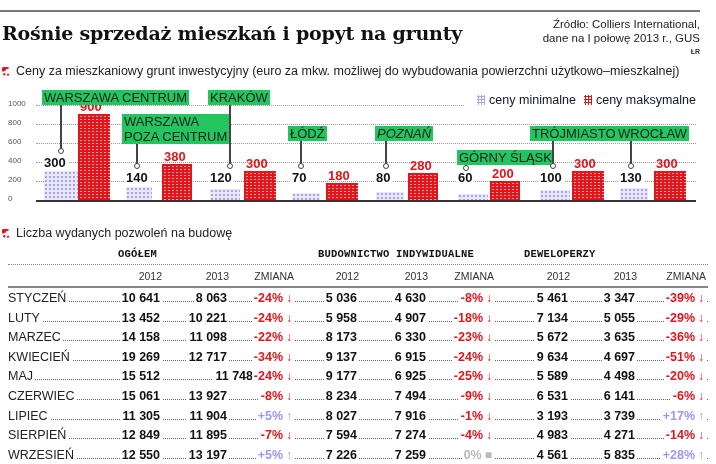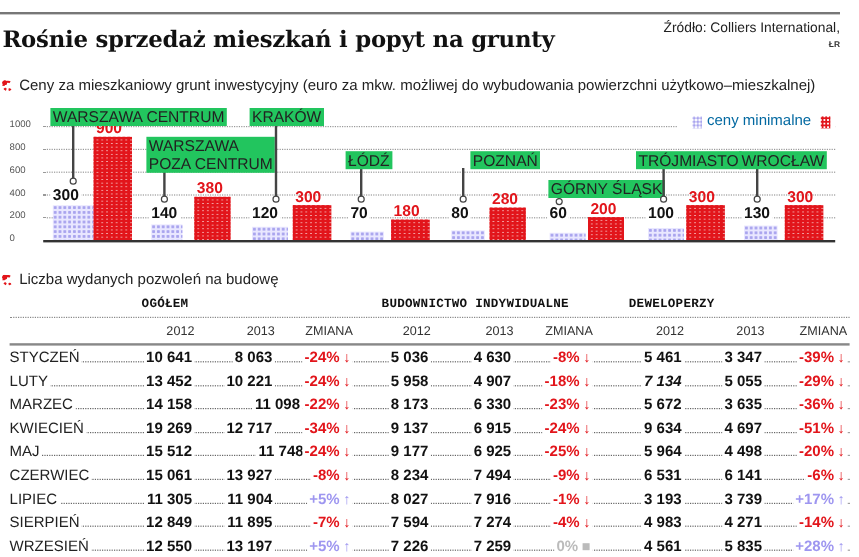--- a/index.html
+++ b/index.html
@@ -19,21 +19,21 @@
   .axis{position:absolute;left:36px;width:660px;height:2px;background:#333;}
   .bar{position:absolute;bottom:0;}
   .bar.min{background-color:#e9e7ff;background-image:radial-gradient(circle,#a9a4ee 1.1px,transparent 1.3px);background-size:4px 4px;}
   .bar.max{background-color:#fff;background-image:linear-gradient(#e2151b 2px,transparent 2px),linear-gradient(90deg,#e2151b 2.5px,transparent 2.5px);background-size:4px 3px;background-color:#f4a4a6;}
   .val{position:absolute;font-weight:bold;font-size:13px;}
   .val.minv{color:#111;background:#fff;padding:0 2px;}
   .val.maxv{color:#e2151b;}
   .city{position:absolute;font-size:13px;color:#222;background:#22c55e;padding:0 2px;white-space:nowrap;line-height:15px;}
   .pin{position:absolute;width:1.5px;background:#444;}
   .pin:after{content:"";position:absolute;left:-2px;bottom:-3px;width:4px;height:4px;border-radius:50%;border:1px solid #444;background:#fff;}
-  .legend{position:absolute;right:20px;top:5px;font-size:12.5px;color:#0369a1;display:flex;align-items:flex-end;background:#fff;padding-left:4px;}
+  .legend{position:absolute;right:20px;top:5px;font-size:12.5px;color:#0f172a;display:flex;align-items:center;background:#fff;padding-left:4px;}
   .legend .sw{display:inline-block;width:8px;height:10px;margin:0 4px 0 8px;}
   .legend .sw.min{background-image:radial-gradient(circle,#a9a4ee 1.1px,transparent 1.3px);background-size:3px 3px;}
   .legend .sw.max{background-image:radial-gradient(circle,#e2151b 1.2px,transparent 1.4px);background-size:3px 3px;}
   
   #table{position:absolute;left:0;top:248px;width:716px;}
   .grp{position:absolute;top:0;font-weight:bold;font-size:10.5px;letter-spacing:0.2px;color:#111;font-family:Liberation Mono, monospace;}
   .dotline{position:absolute;left:8px;width:700px;top:16px;border-top:1px dotted #888;}
   .colh{position:absolute;top:22px;font-size:10.5px;color:#333;text-align:right;}
   .hline{position:absolute;left:8px;width:700px;top:38px;height:2px;background:#888;}
   .row{position:absolute;left:0;width:716px;height:17px;}
@@ -47,38 +47,40 @@
   .c.flat{color:#bbb;}
   .arr{font-weight:bold;font-size:12px;}
 </style>
 </head>
 <body>
 
 <div class="topline"></div>
 <div class="title">Rośnie sprzedaż mieszkań i popyt na grunty</div>
 <div class="source">
   <div>Źródło: Colliers International,</div>
+  <div>dane na I połowę 2013 r., GUS</div>
   <div class="lr">ŁR</div>
 </div>
 
 <div class="section-head" style="top:64px;">
   <span class="mk"></span>
   <span>Ceny za mieszkaniowy grunt inwestycyjny (euro za mkw. możliwej do wybudowania powierzchni użytkowo–mieszkalnej)</span>
 </div>
 
 <div id="chart">
     <div class="grid" style="top: 16.5px;"></div>
     <div class="grid" style="top: 35.6px;"></div>
     <div class="grid" style="top: 54.7px;"></div>
     <div class="grid" style="top: 73.8px;"></div>
     <div class="grid" style="top: 92.9px;"></div>
   <div class="legend">
     <span class="sw min"></span>
     <span>ceny minimalne</span>
     <span class="sw max"></span>
+    <span>ceny maksymalne</span>
   </div>
   <div id="plot"></div>
 <div class="ytick" style="top: 106px;">0</div>
     <div class="ytick" style="top: 86.9px;">200</div>
     <div class="ytick" style="top: 67.8px;">400</div>
     <div class="ytick" style="top: 48.7px;">600</div>
     <div class="ytick" style="top: 29.6px;">800</div>
     <div class="ytick" style="top: 10.5px;">1000</div>
     <div class="axis" style="top: 112px;"></div>
     <div class="bar min" style="left: 44px; width: 36px; top: 83.35px; height: 28.65px; bottom: auto;"></div>
@@ -106,21 +108,21 @@
     <div class="bar max" style="left: 326px; width: 32px; top: 94.81px; height: 17.19px; bottom: auto;"></div>
     <div class="val minv" style="left: 290px; top: 82px;">70</div>
     <div class="val maxv" style="left: 328px; top: 79.81px;">180</div>
     <div class="pin" style="left: 300px; top: 52px; height: 26px;"></div>
     <div class="city" style="left: 288px; top: 38px;">ŁÓDŹ</div>
     <div class="bar min" style="left: 376px; width: 28px; top: 104.36px; height: 7.64px; bottom: auto;"></div>
     <div class="bar max" style="left: 408px; width: 30px; top: 85.26px; height: 26.74px; bottom: auto;"></div>
     <div class="val minv" style="left: 374px; top: 82px;">80</div>
     <div class="val maxv" style="left: 410px; top: 70.26px;">280</div>
     <div class="pin" style="left: 385px; top: 52px; height: 26px;"></div>
-    <div class="city" style="left: 392px; top: 38px;">POZNAŃ</div>
+    <div class="city" style="left: 375px; top: 38px; font-style: italic;">POZNAŃ</div>
     <div class="bar min" style="left: 458px; width: 30px; top: 106.27px; height: 5.73px; bottom: auto;"></div>
     <div class="bar max" style="left: 490px; width: 30px; top: 92.9px; height: 19.1px; bottom: auto;"></div>
     <div class="val minv" style="left: 456px; top: 82px;">60</div>
     <div class="val maxv" style="left: 492px; top: 77.9px;">200</div>
     <div class="pin" style="left: 465px; top: 76px; height: 4px;"></div>
     <div class="city" style="left: 457px; top: 62px;">GÓRNY ŚLĄSK</div>
     <div class="bar min" style="left: 540px; width: 30px; top: 102.45px; height: 9.55px; bottom: auto;"></div>
     <div class="bar max" style="left: 572px; width: 32px; top: 83.35px; height: 28.65px; bottom: auto;"></div>
     <div class="val minv" style="left: 538px; top: 82px;">100</div>
     <div class="val maxv" style="left: 574px; top: 68.35px;">300</div>
@@ -172,29 +174,29 @@
       </div>
       <div class="row" style="top: 61.6px;">
         <div class="lead"></div>
         <span class="m">LUTY</span>
         <span class="n" style="right: 554px;">13 452</span>
         <span class="n" style="right: 487px;">10 221</span>
         <span class="c down" style="right: 422px;"><span style="position: static; background: transparent;">-24%</span><span class="arr" style="position: static; background: transparent; margin-left: 3px;">↓</span></span>
         <span class="n" style="right: 357px;">5 958</span>
         <span class="n" style="right: 288px;">4 907</span>
         <span class="c down" style="right: 222px; margin-left: 20px;"><span style="position: static; background: transparent;">-18%</span><span class="arr" style="position: static; background: transparent; margin-left: 3px;">↓</span></span>
-        <span class="n" style="right: 146px; font-style: italic;">7 134</span>
+        <span class="n" style="right: 146px;">7 134</span>
         <span class="n" style="right: 79px;">5 055</span>
         <span class="c down" style="right: 10px;"><span style="position: static; background: transparent;">-29%</span><span class="arr" style="position: static; background: transparent; margin-left: 3px;">↓</span></span>
       </div>
       <div class="row" style="top: 81.2px;">
         <div class="lead"></div>
         <span class="m">MARZEC</span>
         <span class="n" style="right: 554px;">14 158</span>
-        <span class="n" style="right: 464px;">11 098</span>
+        <span class="n" style="right: 487px;">11 098</span>
         <span class="c down" style="right: 422px;"><span style="position: static; background: transparent;">-22%</span><span class="arr" style="position: static; background: transparent; margin-left: 3px;">↓</span></span>
         <span class="n" style="right: 357px;">8 173</span>
         <span class="n" style="right: 288px;">6 330</span>
         <span class="c down" style="right: 222px;"><span style="position: static; background: transparent;">-23%</span><span class="arr" style="position: static; background: transparent; margin-left: 3px;">↓</span></span>
         <span class="n" style="right: 146px;">5 672</span>
         <span class="n" style="right: 79px;">3 635</span>
         <span class="c down" style="right: 10px;"><span style="position: static; background: transparent;">-36%</span><span class="arr" style="position: static; background: transparent; margin-left: 3px;">↓</span></span>
       </div>
       <div class="row" style="top: 100.8px;">
         <div class="lead"></div>
@@ -211,21 +213,21 @@
       </div>
       <div class="row" style="top: 120.4px;">
         <div class="lead"></div>
         <span class="m">MAJ</span>
         <span class="n" style="right: 554px;">15 512</span>
         <span class="n" style="right: 461px;">11 748</span>
         <span class="c down" style="right: 422px;"><span style="position: static; background: transparent;">-24%</span><span class="arr" style="position: static; background: transparent; margin-left: 3px;">↓</span></span>
         <span class="n" style="right: 357px;">9 177</span>
         <span class="n" style="right: 288px;">6 925</span>
         <span class="c down" style="right: 222px;"><span style="position: static; background: transparent;">-25%</span><span class="arr" style="position: static; background: transparent; margin-left: 3px;">↓</span></span>
-        <span class="n" style="right: 146px;">5 964</span>
+        <span class="n" style="right: 146px;">5 589</span>
         <span class="n" style="right: 79px;">4 498</span>
         <span class="c down" style="right: 10px;"><span style="position: static; background: transparent;">-20%</span><span class="arr" style="position: static; background: transparent; margin-left: 3px;">↓</span></span>
       </div>
       <div class="row" style="top: 140px;">
         <div class="lead"></div>
         <span class="m">CZERWIEC</span>
         <span class="n" style="right: 554px;">15 061</span>
         <span class="n" style="right: 487px;">13 927</span>
         <span class="c down" style="right: 422px;"><span style="position: static; background: transparent;">-8%</span><span class="arr" style="position: static; background: transparent; margin-left: 3px;">↓</span></span>
         <span class="n" style="right: 357px;">8 234</span>

